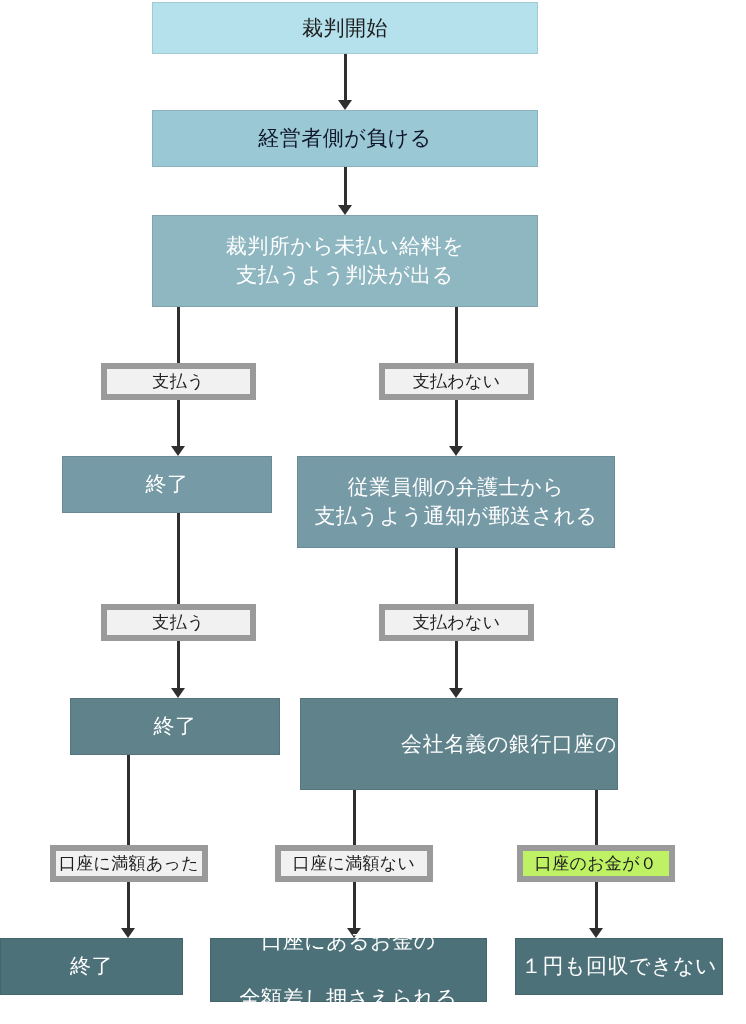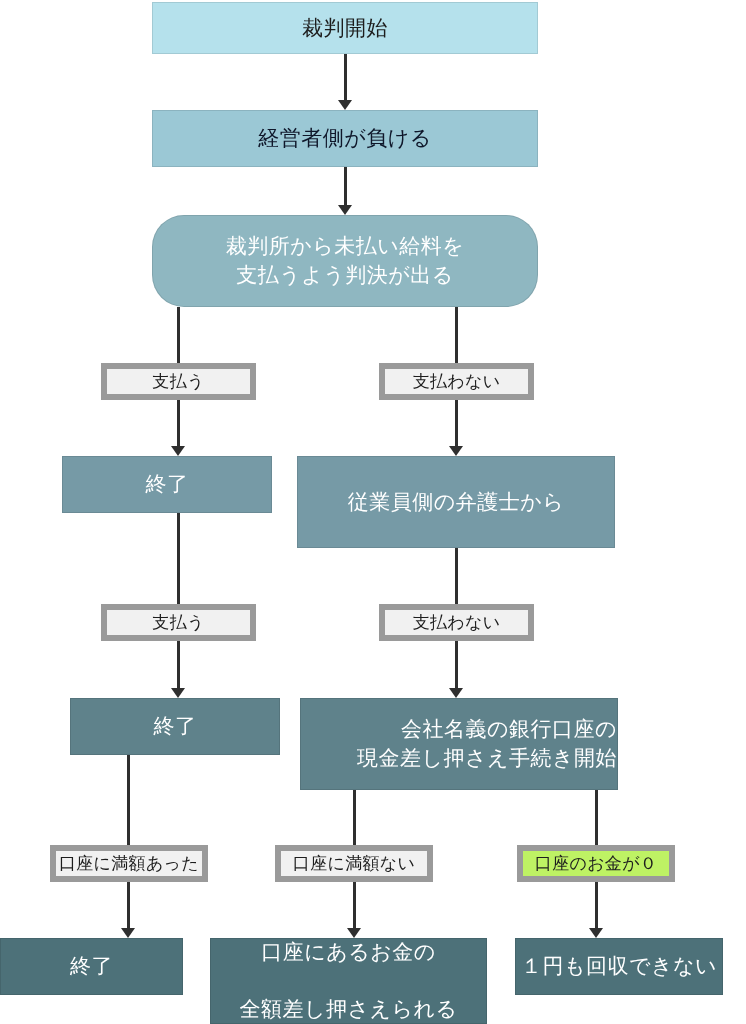--- a/index.html
+++ b/index.html
@@ -92,61 +92,61 @@
     <div class="conn vline" style="left: 353px; top: 882px; height: 46px; background: rgb(47, 47, 47);"></div>
     <div class="arrowhead" style="left: 347px; top: 928px; border-top-color: rgb(47, 47, 47);"></div>
     <div class="conn vline" style="left: 595px; top: 882px; height: 46px; background: rgb(47, 47, 47);"></div>
     <div class="arrowhead" style="left: 589px; top: 928px; border-top-color: rgb(47, 47, 47);"></div>
     <div class="node proc" style="left: 152px; top: 2px; width: 386px; height: 52px; background: rgb(181, 225, 236); color: rgb(29, 29, 29);">
       <span class="line">裁判開始</span>
     </div>
     <div class="node proc" style="left: 152px; top: 110px; width: 386px; height: 57px; background: rgb(155, 200, 213); color: #0f172a;">
       <span class="line">経営者側が負ける</span>
     </div>
-    <div class="node proc" style="left: 152px; top: 215px; width: 386px; height: 92px; background: rgb(143, 183, 193); color: rgb(255, 255, 255); border-radius: 32px;">
+    <div class="node proc" style="left: 152px; top: 215px; width: 386px; height: 92px; background: rgb(143, 183, 193); color: rgb(255, 255, 255);">
       <span class="line">裁判所から未払い給料を</span>
       <span class="line">支払うよう判決が出る</span>
     </div>
     <div class="node cond" style="left: 101px; top: 363px; width: 155px; height: 37px; background: rgb(241, 241, 241); border-color: rgb(154, 154, 154);">
       <span class="line">支払う</span>
     </div>
     <div class="node cond" style="left: 379px; top: 363px; width: 155px; height: 37px; background: rgb(241, 241, 241); border-color: rgb(154, 154, 154);">
       <span class="line">支払わない</span>
     </div>
     <div class="node proc" style="left: 62px; top: 456px; width: 210px; height: 57px; background: rgb(118, 154, 166); color: rgb(255, 255, 255);">
       <span class="line">終了</span>
     </div>
     <div class="node proc" style="left: 297px; top: 456px; width: 318px; height: 92px; background: rgb(118, 154, 166); color: rgb(255, 255, 255);">
       <span class="line">従業員側の弁護士から</span>
+      <span class="line">支払うよう通知が郵送される</span>
     </div>
     <div class="node cond" style="left: 101px; top: 604px; width: 155px; height: 37px; background: rgb(241, 241, 241); border-color: rgb(154, 154, 154);">
       <span class="line">支払う</span>
     </div>
     <div class="node cond" style="left: 379px; top: 604px; width: 155px; height: 37px; background: rgb(241, 241, 241); border-color: rgb(154, 154, 154);">
       <span class="line">支払わない</span>
     </div>
     <div class="node proc" style="left: 70px; top: 698px; width: 210px; height: 57px; background: rgb(95, 130, 139); color: rgb(255, 255, 255);">
       <span class="line">終了</span>
     </div>
     <div class="node proc" style="left: 300px; top: 698px; width: 318px; height: 92px; background: rgb(95, 130, 139); color: rgb(255, 255, 255); align-items: flex-end;">
       <span class="line">会社名義の銀行口座の</span>
-      <span class="line">現金差し押さえ手続き開始</span>
     </div>
     <div class="node cond" style="left: 50px; top: 845px; width: 158px; height: 37px; background: rgb(241, 241, 241); border-color: rgb(154, 154, 154);">
       <span class="line">口座に満額あった</span>
     </div>
     <div class="node cond" style="left: 275px; top: 845px; width: 158px; height: 37px; background: rgb(241, 241, 241); border-color: rgb(154, 154, 154);">
       <span class="line">口座に満額ない</span>
     </div>
     <div class="node cond" style="left: 517px; top: 845px; width: 158px; height: 37px; background: #bef264; border-color: rgb(154, 154, 154);">
       <span class="line">口座のお金が０</span>
     </div>
     <div class="node proc" style="left: 0px; top: 938px; width: 183px; height: 57px; background: rgb(77, 113, 121); color: rgb(255, 255, 255);">
       <span class="line">終了</span>
     </div>
-    <div class="node proc" style="left: 210px; top: 938px; width: 277px; height: 86px; background: rgb(77, 113, 121); color: rgb(255, 255, 255); gap: 28px;">
+    <div class="node proc" style="left: 210px; top: 938px; width: 277px; height: 64px; background: rgb(77, 113, 121); color: rgb(255, 255, 255); gap: 28px;">
       <span class="line">口座にあるお金の</span>
       <span class="line">全額差し押さえられる</span>
     </div>
     <div class="node proc" style="left: 515px; top: 938px; width: 208px; height: 57px; background: rgb(77, 113, 121); color: rgb(255, 255, 255);">
       <span class="line">１円も回収できない</span>
     </div>
   </div>
 
 </body></html>

